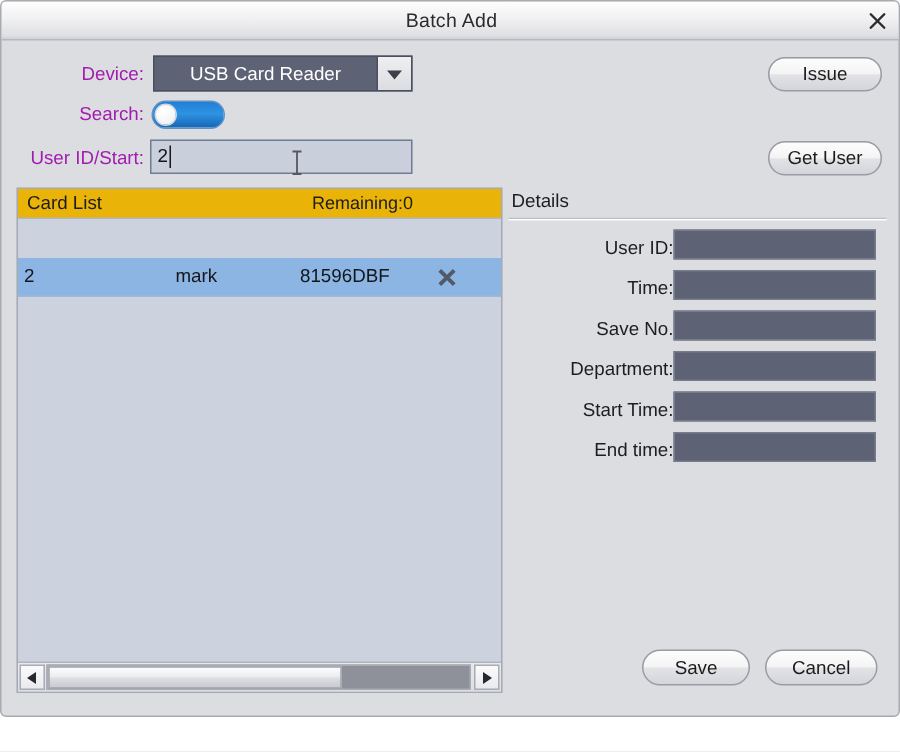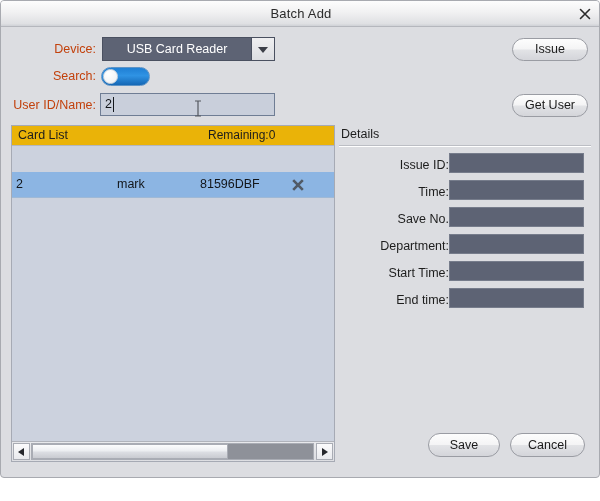--- a/index.html
+++ b/index.html
@@ -50,21 +50,21 @@
     right: 7px; top: 4px;
     width: 18px; height: 18px;
     cursor: pointer;
   }
   #close-btn svg { display:block; }
 
   
   .form-label {
     position: absolute;
     font-size: 12.5px;
-    color: #c2410c;
+    color: #a21caf;
     text-align: right;
     white-space: nowrap;
   }
   #lbl-device  { left: 0;  top: 41px;  width: 95px; }
   #lbl-search  { left: 0;  top: 68px;  width: 95px; }
   #lbl-userid  { left: 0;  top: 97px;  width: 95px; }
 
   #device-select {
     position: absolute;
     left: 101px; top: 36px;
@@ -362,21 +362,21 @@
     <div id="device-arrow">
         <i></i>
       </div>
   </div>
 
   <div class="form-label" id="lbl-search">Search:</div>
   <div id="search-toggle">
     <div class="knob"></div>
   </div>
 
-  <div class="form-label" id="lbl-userid">User ID/Name:</div>
+  <div class="form-label" id="lbl-userid">User ID/Start:</div>
   <div id="userid-input">
     <div id="userid-value">2</div>
     <div id="userid-caret"></div>
   </div>
   <div id="text-cursor">
     <svg width="10" height="17" viewBox="0 0 10 17">
       <path d="M2 1 H8 M5 1 V16 M2 16 H8" stroke="#54585f" stroke-width="1.2" fill="none"></path>
     </svg>
   </div>
 
@@ -414,21 +414,21 @@
       </div>
       <div class="sb-arrow" id="sb-right">
           <i></i>
         </div>
     </div>
   </div>
 
   <div id="details-title">Details</div>
   <div id="details-rule"></div>
 
-  <div class="detail-label" style="left:338px; top:157px;">Issue ID:</div>
+  <div class="detail-label" style="left:338px; top:157px;">User ID:</div>
   <div class="detail-field" style="top:152px;"></div>
 
   <div class="detail-label" style="left:338px; top:184px;">Time:</div>
   <div class="detail-field" style="top:179px;"></div>
 
   <div class="detail-label" style="left:338px; top:211px;">Save No.</div>
   <div class="detail-field" style="top:206px;"></div>
 
   <div class="detail-label" style="left:338px; top:238px;">Department:</div>
   <div class="detail-field" style="top:233px;"></div>

